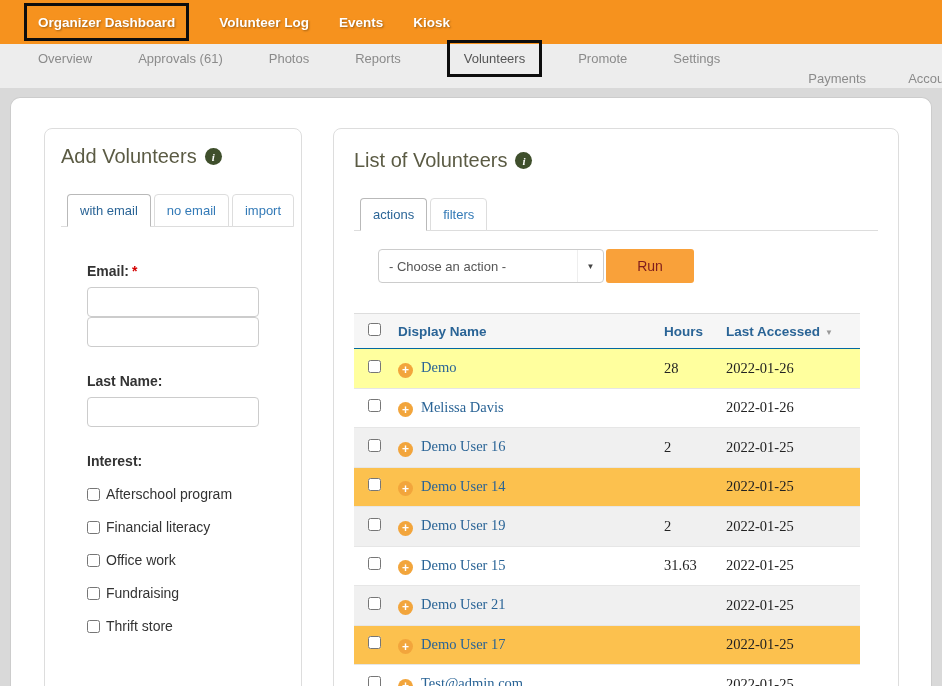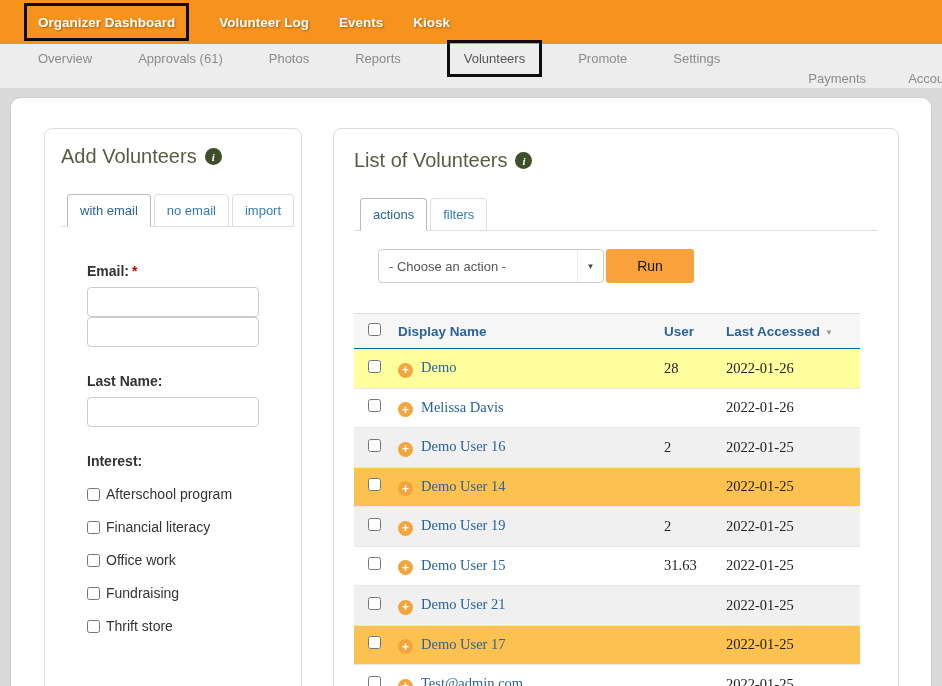--- a/index.html
+++ b/index.html
@@ -48,21 +48,21 @@
   .text-input { width:172px; height:30px; border:1px solid #ccc; border-radius:4px; padding:0 8px; font-size:14px; display:block; }
   .interest-item { display:flex; align-items:center; gap:6px; font-size:14px; color:#333; margin:17px 0; }
   .interest-item input { cursor:pointer; }
 
   
   .action-row { display:flex; margin:18px 0 0 24px; align-items:center; }
   .select-box { width:226px; height:34px; border:1px solid #ccc; border-radius:4px; display:flex; align-items:center;
                 justify-content:space-between; padding-left:10px; font-size:13px; color:#555; background:#fff; cursor:pointer; }
   .select-caret { width:26px; height:100%; display:flex; align-items:center; justify-content:center;
                   color:#444; font-size:8px; border-left:1px solid #eee; }
-  .run-btn { margin-left:2px; width:88px; height:34px; background:#f9a13a; color:#0f172a; border:none; border-radius:3px;
+  .run-btn { margin-left:2px; width:88px; height:34px; background:#f9a13a; color:#7f1d1d; border:none; border-radius:3px;
              font-size:14px; cursor:pointer; font-family:"Liberation Sans",sans-serif; }
 
   
   .vtable { margin-top:30px; width:506px; border-collapse:collapse; font-family:"Liberation Serif", serif; font-size:14.5px; color:#222; }
   .vtable th { font-family:"Liberation Sans", sans-serif; font-size:13.5px; font-weight:bold; color:#2a6496; text-align:left;
                background:#f6f6f6; border-top:1px solid #ddd; border-bottom:1px solid #0369a1; padding:9px 6px; cursor:pointer; }
   .vtable td { padding:10px 6px; border-bottom:1px solid #e6e6e6; }
   .col-cb { width:38px; padding-left:14px !important; }
   .col-name { width:266px; }
   .col-hours { width:62px; }
@@ -173,21 +173,21 @@
           <span class="select-caret">▼</span>
         </div>
         <button class="run-btn">Run</button>
       </div>
 
       <table class="vtable">
         <thead>
           <tr>
             <th class="col-cb"><input type="checkbox" style=""></th>
             <th class="col-name">Display Name</th>
-            <th class="col-hours">User</th>
+            <th class="col-hours">Hours</th>
             <th class="col-date"><span>Last Accessed</span><span class="sort-caret">▼</span></th>
           </tr>
         </thead>
         <tbody>
           <tr class="row-yellow">
             <td class="col-cb"><input type="checkbox" style=""></td>
             <td class="col-name"><span class="plus-icon">+</span><span class="name-link">Demo</span></td>
             <td class="col-hours">28</td>
             <td class="col-date">2022-01-26</td>
           </tr>

